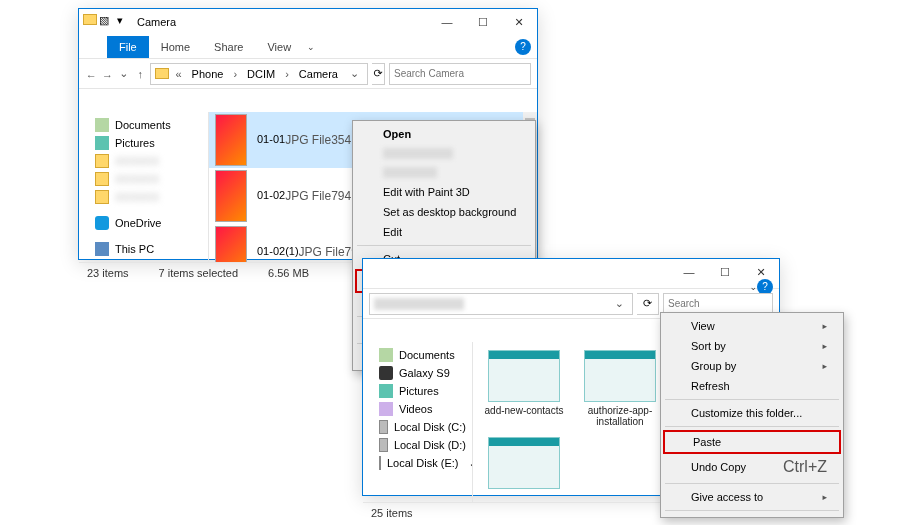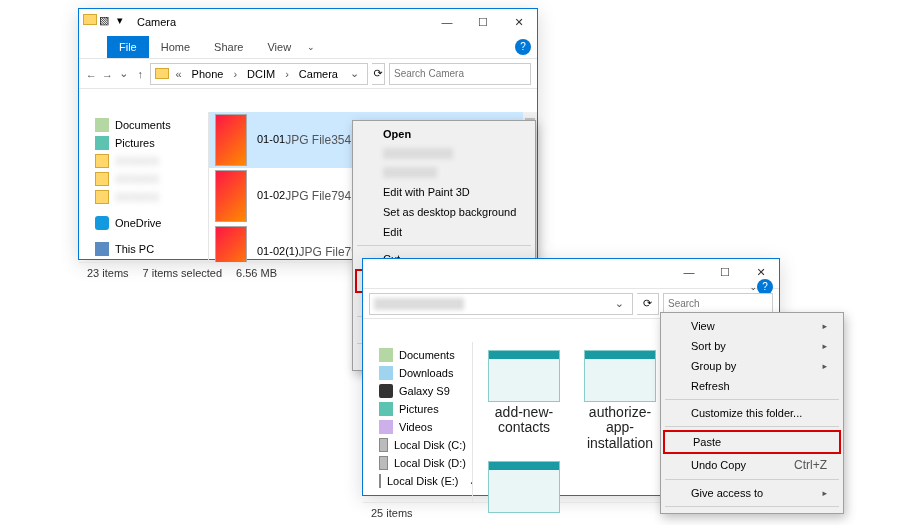--- a/index.html
+++ b/index.html
@@ -19,43 +19,43 @@
   .breadcrumb { flex: 1; display: flex; align-items: center; border:1px solid #ccc; height:22px; padding:0 4px; gap:2px; background:#fff;}
   .crumb { padding:1px 4px; }
   .crumb.sep { color:#555; }
   .refresh { width:22px; height:22px; display:flex; align-items:center; justify-content:center; border:1px solid #ccc; border-left:none;}
   .search { width: 150px; height:22px; border:1px solid #ccc; padding:0 4px; background:#fff; font-size:10px; color:#666;}
   .body { display: flex; height: calc(100% - 26px - 24px - 30px - 20px); margin-top: 23px; }
   .navpane { width: 130px; border-right: 1px solid #e5e5e5; overflow: hidden; padding:4px 0;}
   .navitem { display:flex; align-items:center; gap:6px; padding:2px 6px 2px 16px; white-space:nowrap;}
   .navitem .ico { width:14px; height:14px; display:inline-block;}
   .content { flex:1; overflow:auto; position:relative;}
-  .statusbar { height: 20px; border-top:1px solid #e5e5e5; display:flex; align-items:center; padding:0 8px; gap:14px; color:#333; }
+  .statusbar { height: 20px; border-top:1px solid #e5e5e5; display:flex; align-items:center; padding:0 8px; gap:30px; color:#333; }
   .filerow { display:flex; align-items:center; gap:10px; padding:2px 6px; }
   .filerow.selected { background:#cce8ff; }
   .thumb { width:32px; height:52px; background: linear-gradient(135deg,#ff1744,#ff8a00); border:1px solid #aaa; }
   .filemeta { display:flex; flex-direction:row; line-height:1.25;text-align:right;}
   .filemeta .name { color:#000;}
   .filemeta .sub { color:#555; font-size:12px;}
   .scrollbar { position:absolute; right:0; top:0; bottom:0; width:14px; background:#f0f0f0;}
   .scrollthumb { position:absolute; left:2px; right:2px; top:6px; height:40px; background:#c2c2c2;}
   
   .ctxmenu { position: absolute; background:#f0f0f0; border:1px solid #a0a0a0; box-shadow:2px 4px 10px rgba(0,0,0,.25); padding:3px 2px; }
   .ctxitem { padding:4px 14px 4px 28px; white-space:nowrap; color:#000; display:flex; align-items:center; justify-content:space-between; gap:30px;}
   .ctxitem.bold { font-weight:600;}
   .ctxsep { height:1px; background:#d0d0d0; margin:3px 2px;}
   .highlight-red { border:2px solid #d60000; }
   .arrow { color:#555; font-size:9px;}
-  .kbd { color:#555; font-size:12px;}
+  .kbd { color:#555; font-size:16px;}
   
   .gridarea { flex:1; display:flex; flex-wrap:wrap; align-content:flex-start; gap:10px; padding:8px;}
   .gi { width:86px; display:flex; flex-direction:column; align-items:center; text-align:center; gap:3px;}
   .gi .gthumb{ width:72px; height:52px; border:1px solid #8cc; background:#eaf5f5; position:relative;}
   .gi .gthumb::before{content:""; position:absolute; left:0; right:0; top:0; height:8px; background:#1a9ba3;}
-  .gi .cap{ font-size:14px; line-height:1.1; color:#222;}
+  .gi .cap{ font-size:10px; line-height:1.1; color:#222;}
   .blur { filter: blur(3px); color:#b8b8b8 !important; }
   .blurbox { background:#dcdcdc; filter: blur(2px); }
   .chevdown { font-size:9px; color:#444; margin-left:4px;}
   .drive-ico{width:14px;height:10px;background:#bbb;border:1px solid #888;display:inline-block;}
   .folder-ico{width:14px;height:11px;background:#ffd76a;border:1px solid #d6a832;display:inline-block;}
   .pictures-ico{width:14px;height:11px;background:#5cc3b0;display:inline-block;}
   .docs-ico{width:14px;height:11px;background:#b5d7a4;display:inline-block;}
   .dl-ico{width:14px;height:11px;background:#9fd4f0;display:inline-block;}
   .music-ico{width:14px;height:11px;background:#f3b6dc;display:inline-block;}
   .video-ico{width:14px;height:11px;background:#cdb0ea;display:inline-block;}
@@ -219,24 +219,20 @@
     <div class="refresh">⟳</div>
     <input class="search" style="width: 110px;" placeholder="Search">
   </div>
   <div class="body" style="height:160px">
     <div class="navpane" style="width:110px">
       <div class="navitem">
           <span class="ico docs-ico"></span>
           <span>Documents</span>
         </div>
       <div class="navitem">
-          <span class="ico dl-ico"></span>
-          <span>Downloads</span>
-        </div>
-      <div class="navitem">
           <span class="ico phone-ico"></span>
           <span>Galaxy S9</span>
         </div>
       <div class="navitem">
           <span class="ico pictures-ico"></span>
           <span>Pictures</span>
         </div>
       <div class="navitem">
           <span class="ico video-ico"></span>
           <span>Videos</span>

